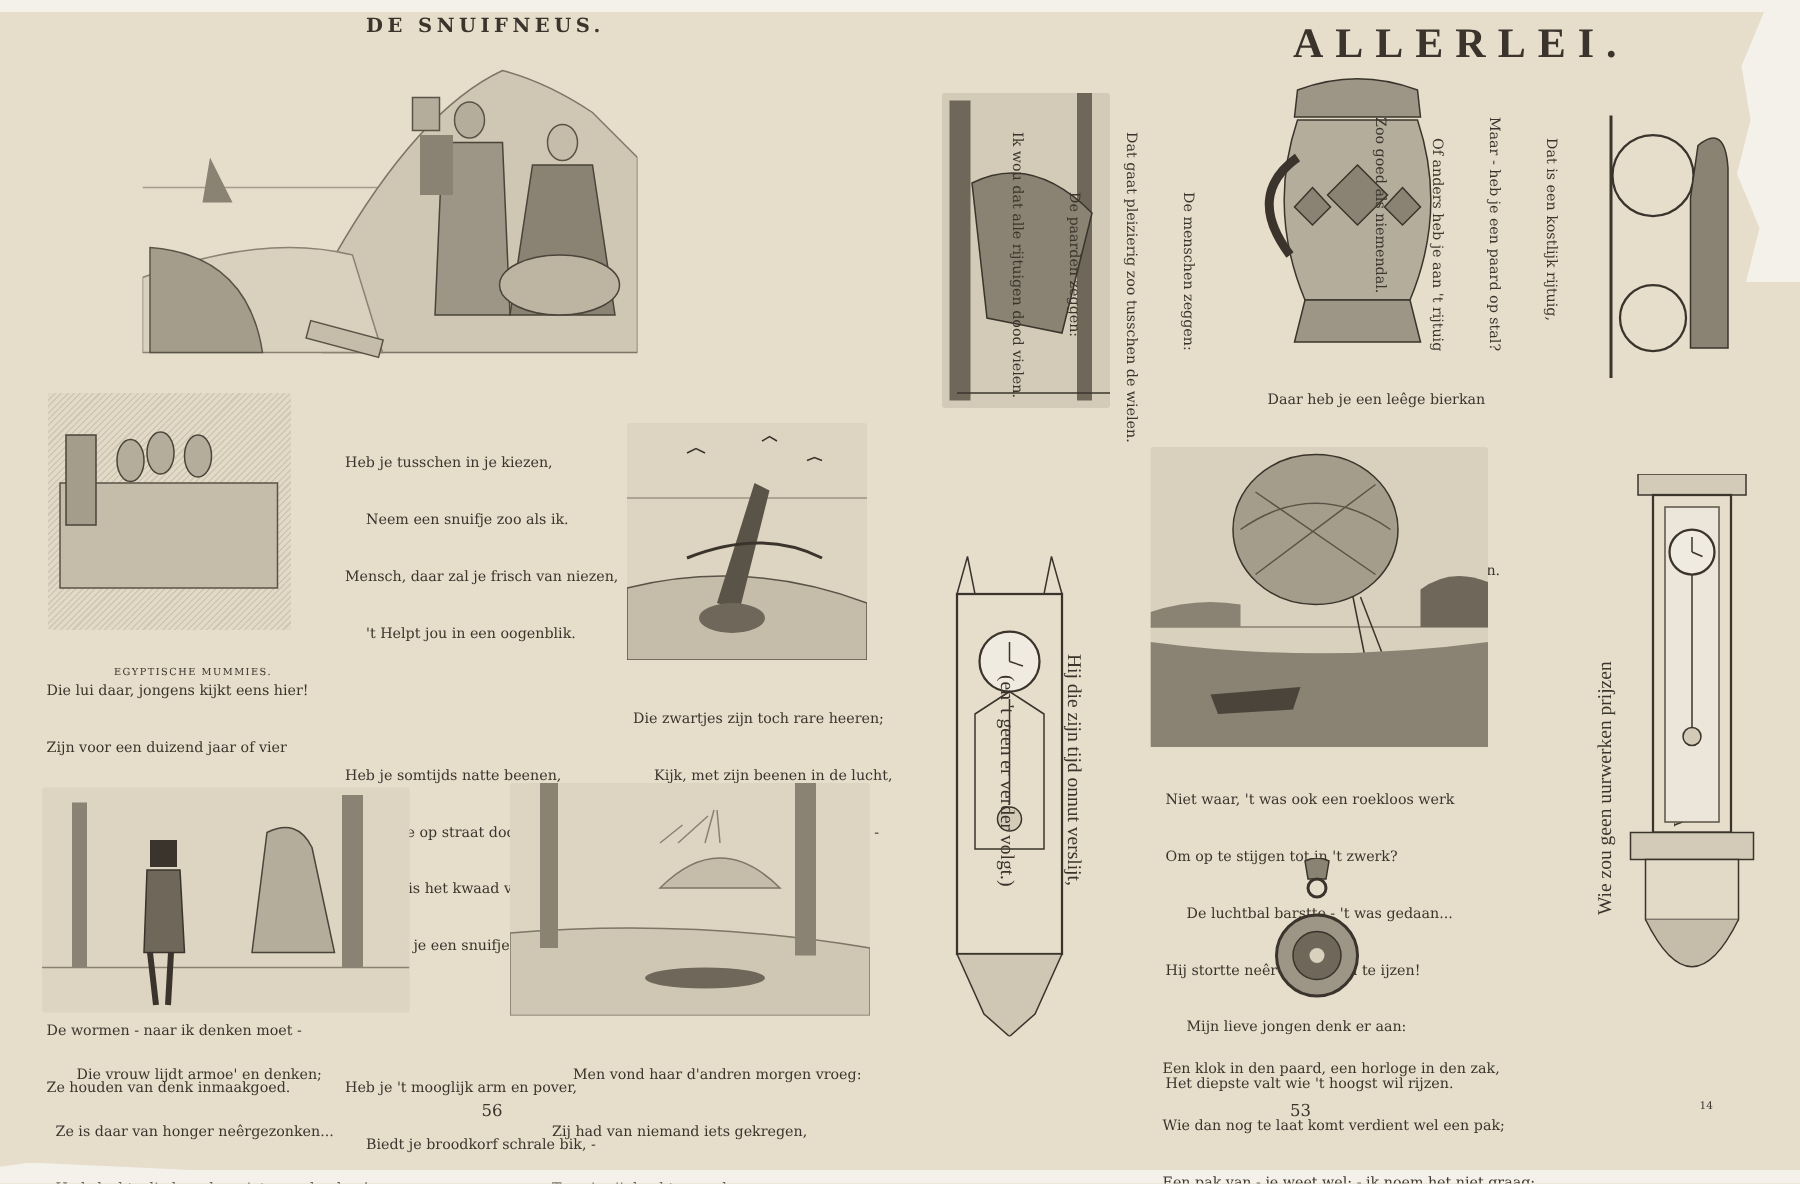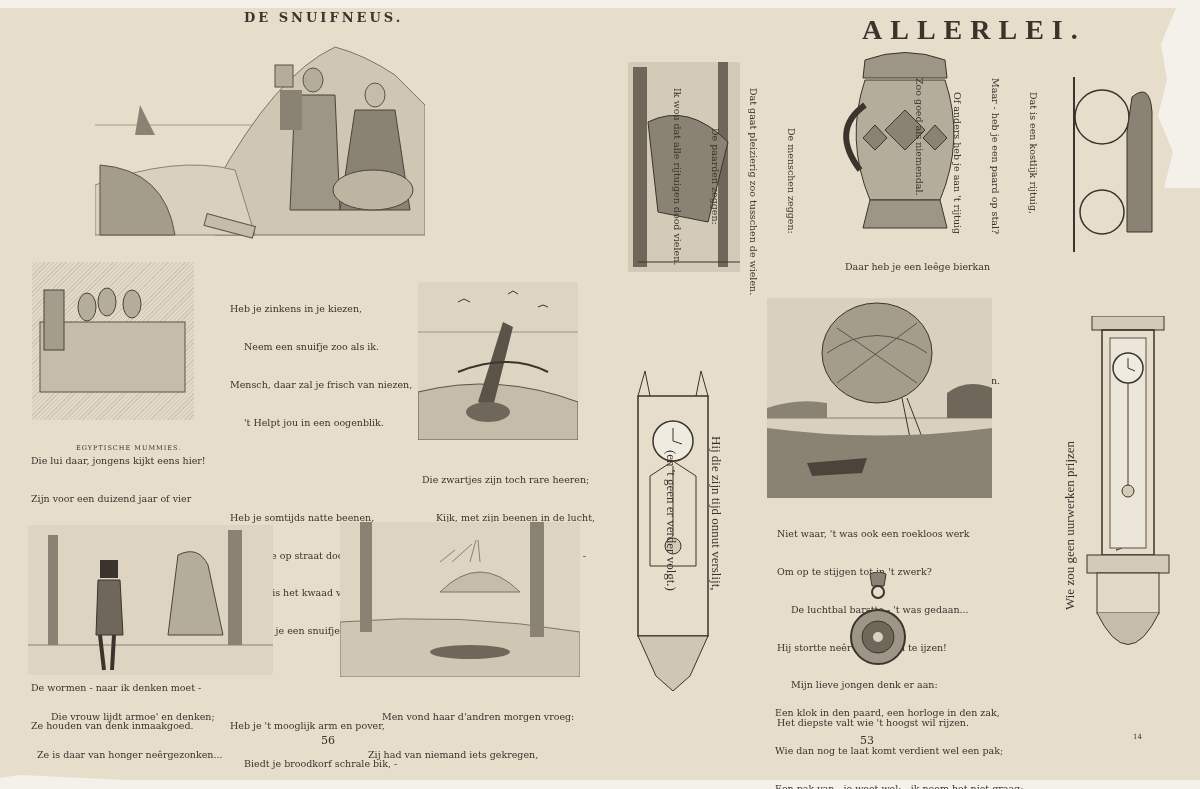--- a/index.html
+++ b/index.html
@@ -66,21 +66,21 @@
   <div class="ind2">Gestorven.</div>
   <div>En wat het mooist is van 't geval,</div>
   <div>Ze zijn tot nog toe niemendal</div>
   <div class="ind2">Bedorven.</div>
   <div>De wormen - naar ik denken moet -</div>
   <div>Ze houden van denk inmaakgoed.</div>
 </div>
 
 <div class="abs poem" style="left:230px;top:253px;">
   <div class="stanza">
-    <div>Heb je zinkens in je kiezen,</div>
+    <div>Heb je tusschen in je kiezen,</div>
     <div class="ind">Neem een snuifje zoo als ik.</div>
     <div>Mensch, daar zal je frisch van niezen,</div>
     <div class="ind">'t Helpt jou in een oogenblik.</div>
   </div>
   <div class="stanza">
     <div>Heb je somtijds natte beenen,</div>
     <div class="ind">Liep je op straat door dun en dik -</div>
     <div>Spoedig is het kwaad verdwenen,</div>
     <div class="ind">Neem je een snuifje zoo als ik.</div>
   </div>

